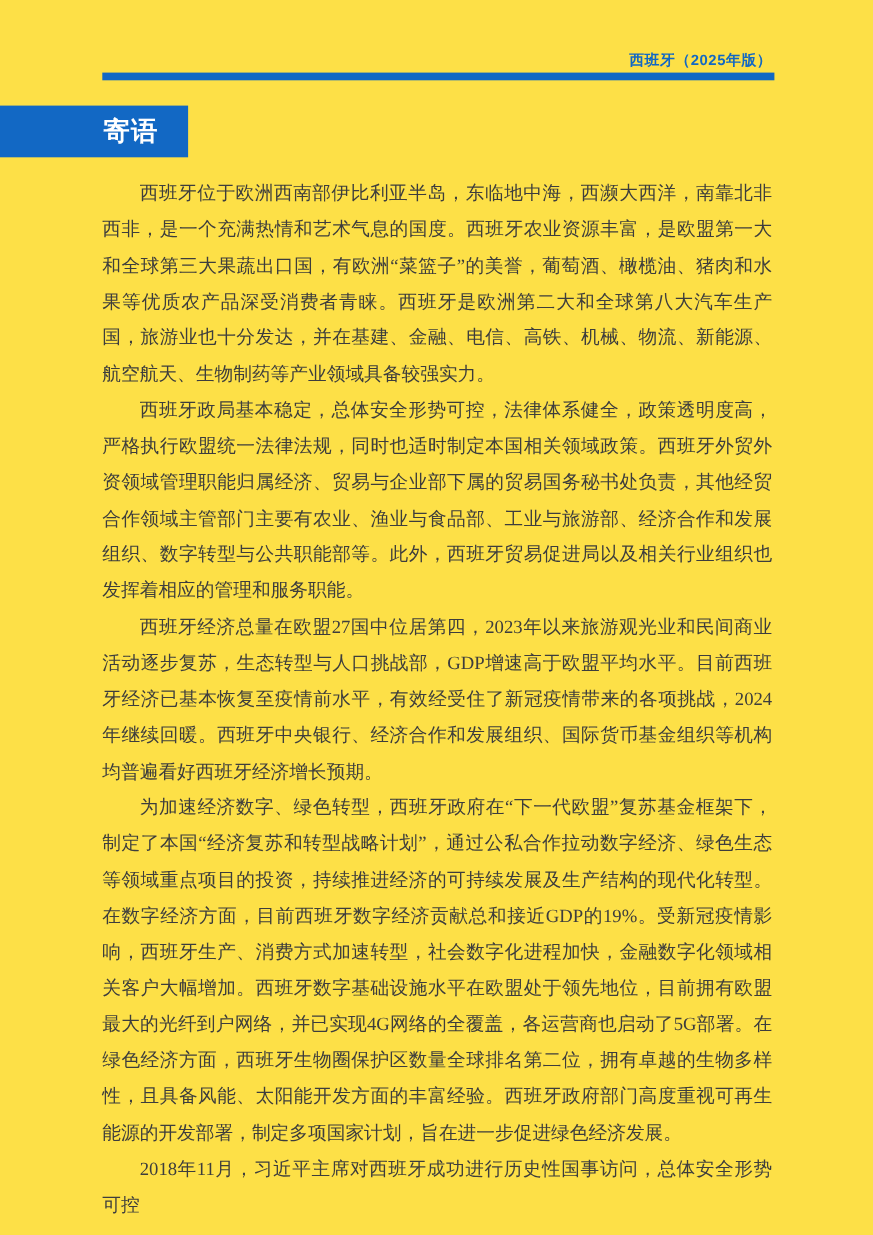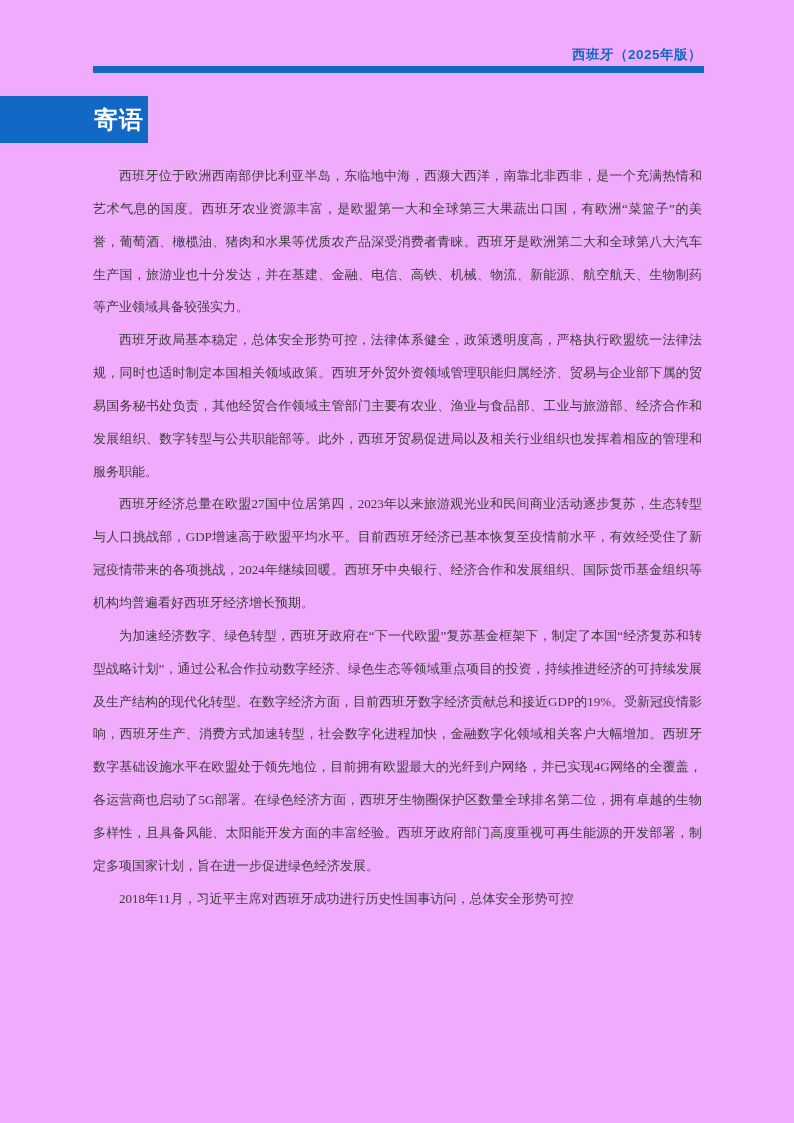--- a/index.html
+++ b/index.html
@@ -5,21 +5,21 @@
   html, body {
     margin: 0;
     padding: 0;
     background: #e8e8e8;
   }
   .page {
     position: relative;
     width: 794px;
     height: 1123px;
     margin: 0 auto;
-    background: #f0abfc;
+    background: #fde047;
     overflow: hidden;
     font-family: "Liberation Serif", "DejaVu Serif", serif;
   }
   .edition-label {
     position: absolute;
     top: 46px;
     right: 92px;
     font-family: "Liberation Sans", "DejaVu Sans", sans-serif;
     font-size: 13.5px;
     font-weight: bold;
@@ -32,42 +32,42 @@
     left: 93px;
     top: 66px;
     width: 611px;
     height: 7px;
     background: #1268c4;
   }
   .title-box {
     position: absolute;
     left: 0;
     top: 96px;
-    width: 148px;
+    width: 171px;
     height: 47px;
     background: #1268c4;
     box-sizing: border-box;
     padding-left: 94px;
   }
   .title-box .title-text {
     font-family: "Liberation Sans", "DejaVu Sans", sans-serif;
     font-size: 24px;
     font-weight: bold;
     color: #ffffff;
     line-height: 47px;
     letter-spacing: 1px;
     white-space: nowrap;
   }
   .doc-body {
     position: absolute;
     left: 93px;
     top: 160px;
     width: 609px;
     color: #3d3d3d;
-    font-size: 13px;
+    font-size: 17px;
     line-height: 32.85px;
   }
   .doc-body p {
     margin: 0;
     text-indent: 2em;
     text-align: justify;
     text-justify: inter-ideograph;
   }
 </style>
 </head>

